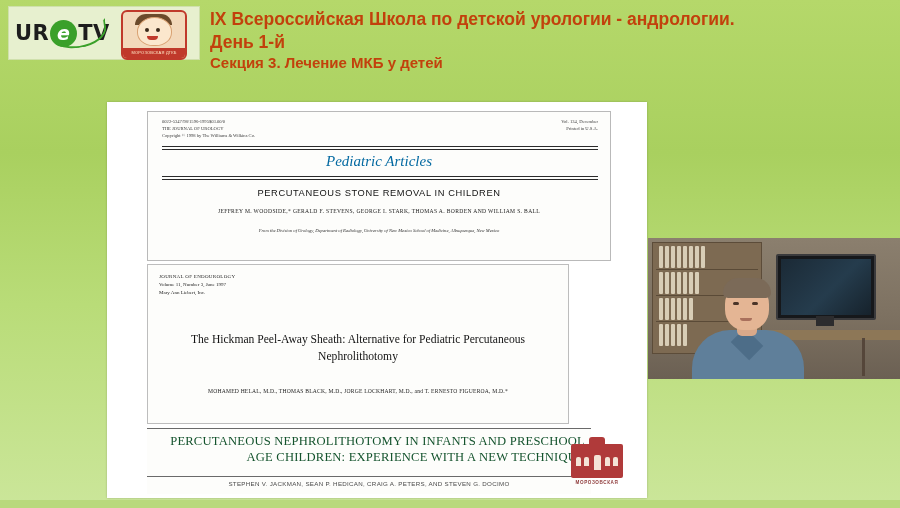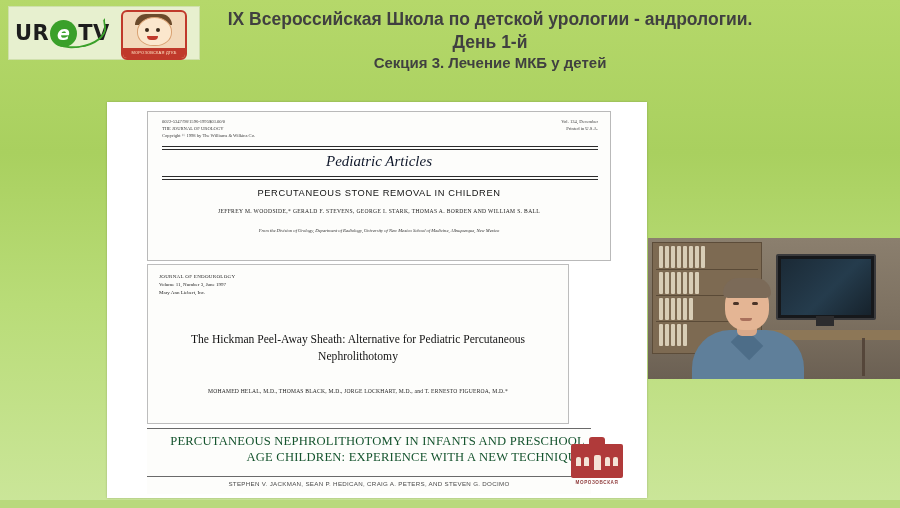--- a/index.html
+++ b/index.html
@@ -116,22 +116,22 @@
     font-size: 4px;
     line-height: 10px;
     text-align: center;
     letter-spacing: 0.2px;
   }
 
   .title-wrap {
     position: absolute;
     left: 210px; top: 8px;
     width: 560px;
-    text-align: center;
-    color: #404040;
+    text-align: left;
+    color: #c2410c;
   }
   .title-main {
     font-size: 17.5px;
     font-weight: bold;
     line-height: 1.32;
   }
   .title-sub {
     font-size: 15px;
     font-weight: bold;
     line-height: 1.25;
@@ -179,21 +179,21 @@
   .d1-rule.r2 { top: 37px; }
   .d1-rule.r3 { top: 64px; }
   .d1-rule.r4 { top: 67px; }
   .d1-pedarticles {
     position: absolute;
     left: 0; right: 0; top: 41px;
     text-align: center;
     font-family: "Liberation Serif", serif;
     font-style: italic;
     font-size: 15px;
-    color: #0f172a;
+    color: #0369a1;
   }
   .d1-title {
     position: absolute;
     left: 0; right: 0; top: 76px;
     text-align: center;
     font-family: Liberation Sans, sans-serif;
     font-size: 9.3px;
     letter-spacing: 0.6px;
     color: #111111;
   }

